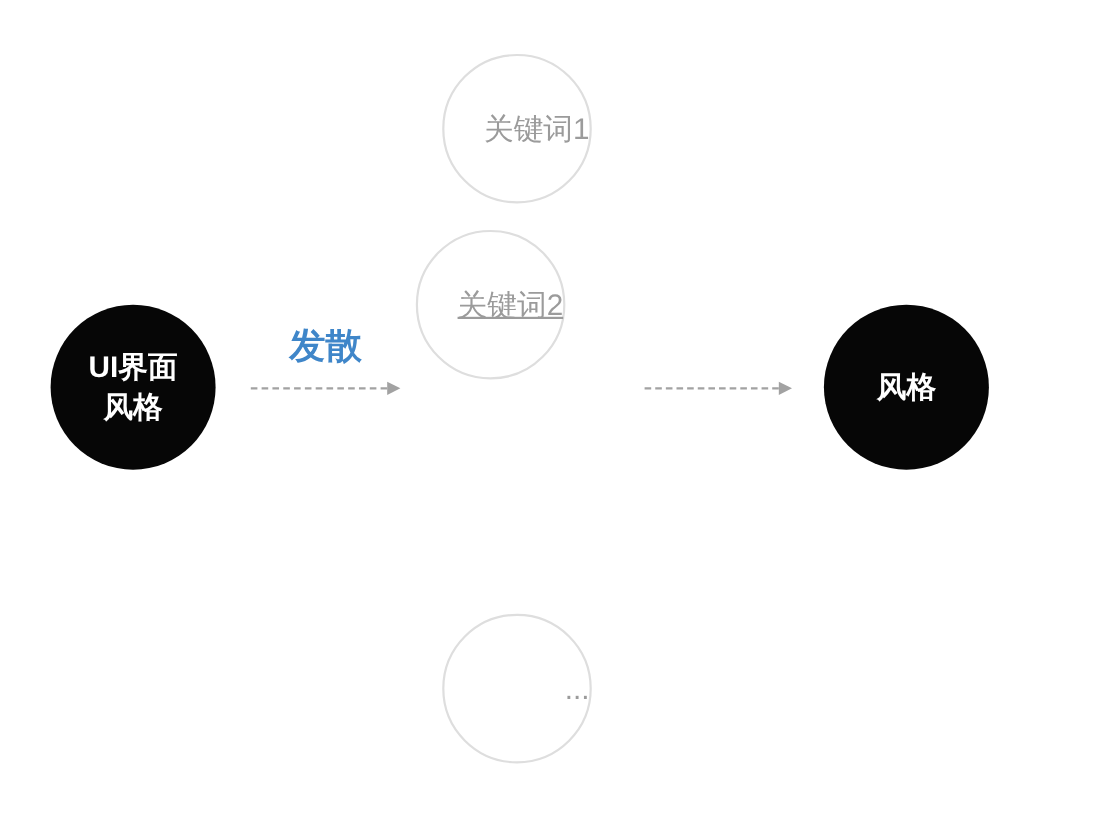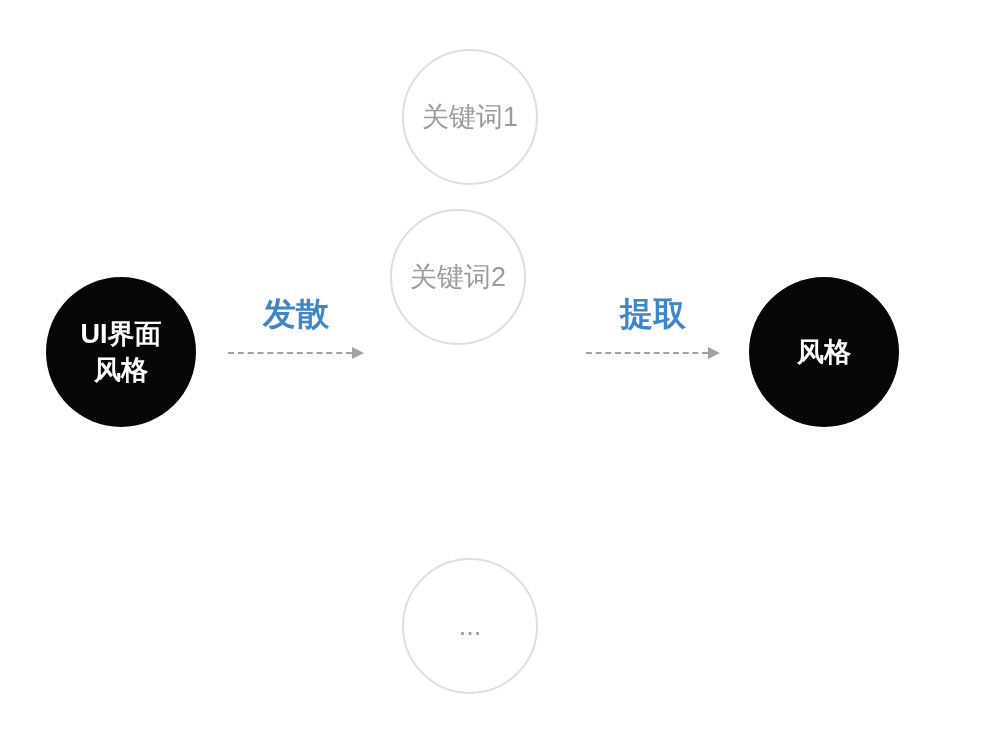--- a/index.html
+++ b/index.html
@@ -33,21 +33,21 @@
   }
   .node-keyword {
     position: absolute;
     width: 132px;
     height: 132px;
     border-radius: 50%;
     background: #ffffff;
     border: 2px solid #dedede;
     display: flex;
     align-items: center;
-    justify-content: center;
+    justify-content: flex-end;
     text-align: center;
     color: #9b9b9b;
     font-size: 27px;
   }
   .arrow-group {
     position: absolute;
     height: 70px;
   }
   .arrow-label {
     position: absolute;
@@ -90,31 +90,30 @@
   <div class="arrow-group" style="left:228px; top:300px; width:136px;">
     <div class="arrow-label">发散</div>
     <div class="arrow-line"></div>
     <div class="arrow-head"></div>
   </div>
 
   <div class="node-keyword" style="left:402px; top:49px;">
     <span>关键词1</span>
   </div>
 
-  <div class="node-keyword" style="left:390px; top:209px;">
+  <div class="node-keyword" style="left:378px; top:209px;text-decoration:underline;">
     <span>关键词2</span>
   </div>
 
 
   <div class="node-keyword" style="left:402px; top:558px;">
     <span>...</span>
   </div>
 
   <div class="arrow-group" style="left:586px; top:300px; width:134px;">
-    <div class="arrow-label">提取</div>
     <div class="arrow-line"></div>
     <div class="arrow-head"></div>
   </div>
 
   <div class="node-black" style="left:749px; top:277px;">
     <span>风格</span>
   </div>
 
 </div>
 

